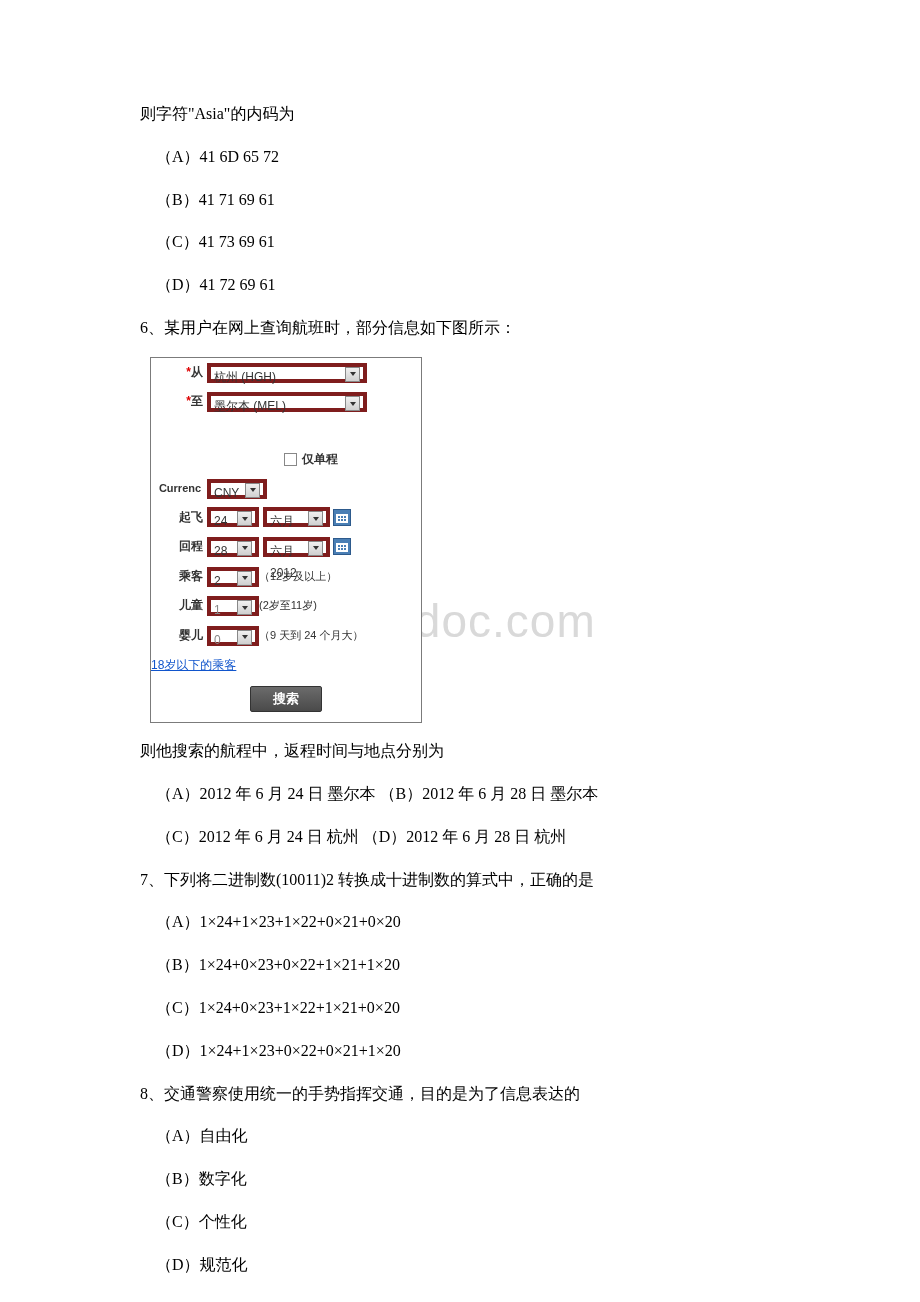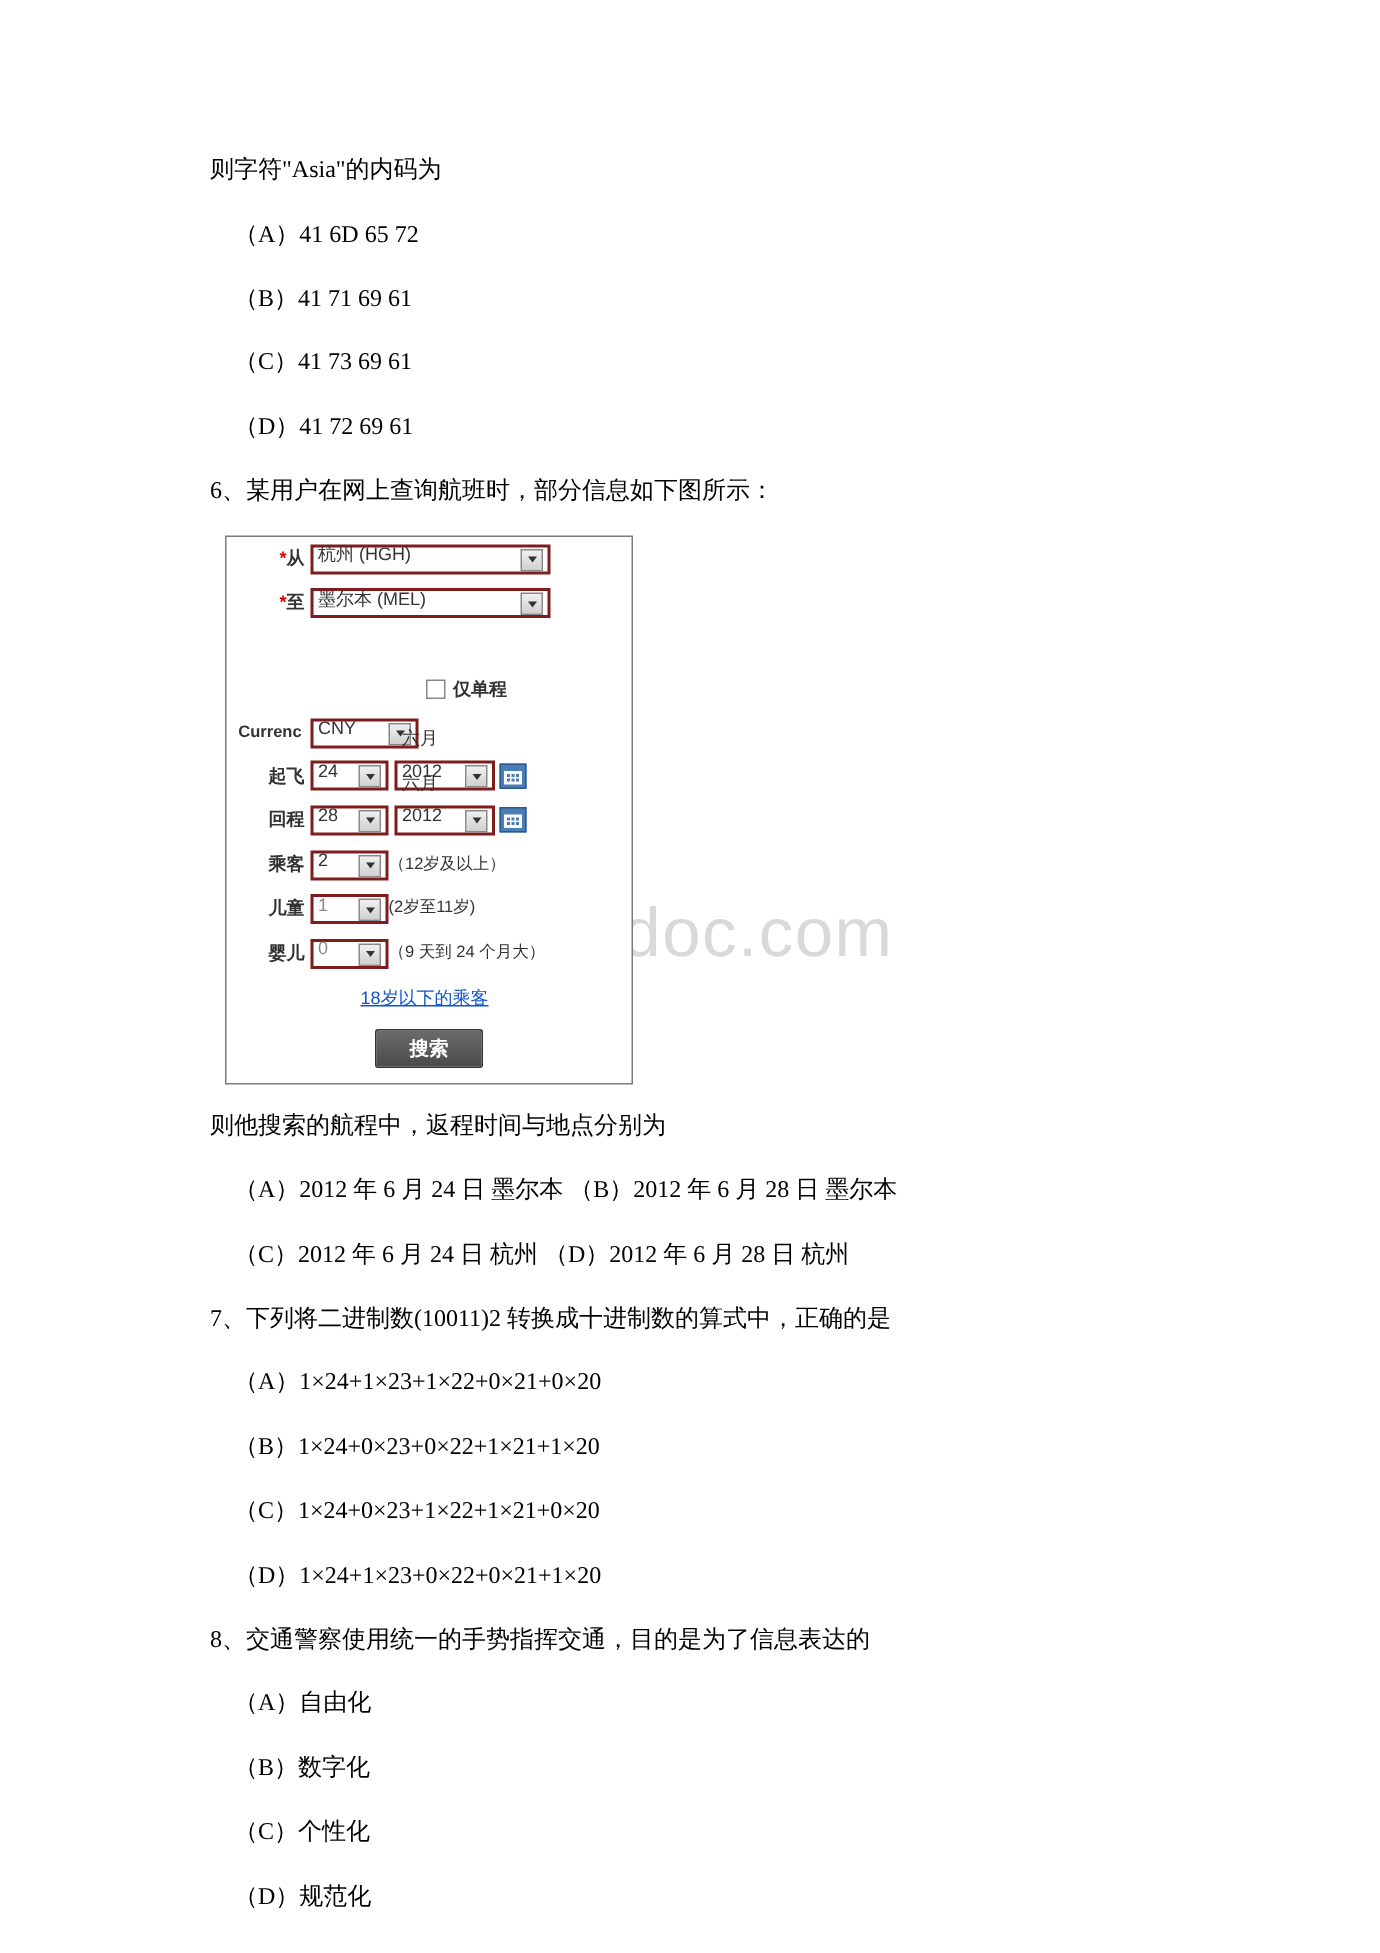--- a/index.html
+++ b/index.html
@@ -33,33 +33,33 @@
     }
     .form-label {
       width: 56px;
       text-align: right;
       font-weight: bold;
       font-size: 12px;
       padding-right: 4px;
     }
     .star { color: #d00; }
     .dropdown {
-      border: 2px solid #7f1d1d;
+      border: 4px solid #7f1d1d;
       background: #fff;
       font-size: 12px;
       height: 20px;
       display: flex;
-      align-items: flex-end;
+      align-items: flex-start;
       padding: 0 3px;
       position: relative;
     }
     .dd-wide { width: 160px; }
     .dd-small { width: 52px; }
     .dd-med { width: 67px; }
-    .dd-cur { width: 72px; }
+    .dd-cur { width: 60px; }
     .dd-text { flex: 1; }
     .dd-arrow {
       width: 15px;
       height: 15px;
       background: linear-gradient(#f0f0f0, #d0d0d0);
       border: 1px solid #888;
       display: flex;
       align-items: center;
       justify-content: center;
       margin-left: 3px;
@@ -213,21 +213,21 @@
     <span class="hint-text">(2岁至11岁)</span>
   </div>
   <div class="form-row">
     <div class="form-label">婴儿</div>
     <div class="dropdown dd-small">
       <span class="dd-text" style="color:#888;">0</span>
       <span class="dd-arrow"></span>
     </div>
     <span class="hint-text">（9 天到 24 个月大）</span>
   </div>
-  <div class="form-row" style="justify-content:center;">
+  <div class="form-row" style="justify-content:flex-start;">
     <span class="link-text">18岁以下的乘客</span>
   </div>
   <div class="search-btn-row">
     <button class="search-btn">搜索</button>
   </div>
 </div>
 
 <div class="text-line">则他搜索的航程中，返程时间与地点分别为</div>
 <div class="text-line indent">（A）2012 年 6 月 24 日 墨尔本 （B）2012 年 6 月 28 日 墨尔本</div>
 <div class="text-line indent">（C）2012 年 6 月 24 日 杭州 （D）2012 年 6 月 28 日 杭州</div>

